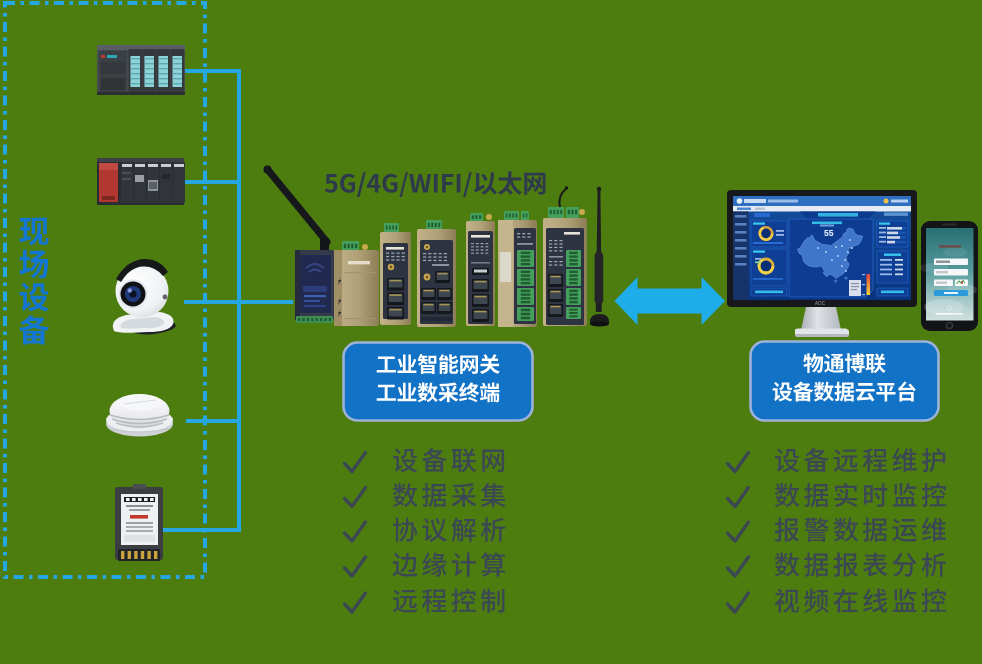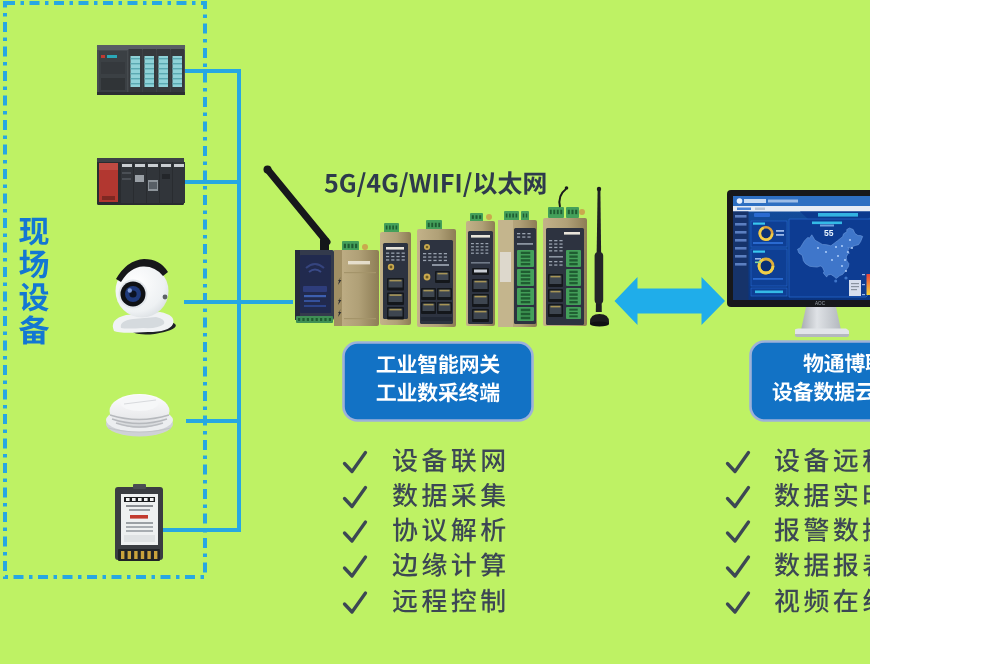--- a/index.html
+++ b/index.html
@@ -1,15 +1,15 @@
 <!DOCTYPE html>
 <html><head><meta charset="utf-8">
 <style>
 html,body{margin:0;padding:0;background:#fff;}
-#cv{position:relative;width:870px;height:664px;background:#bef264;overflow:hidden;font-family:"Liberation Sans", sans-serif;}
+#cv{position:relative;width:982px;height:664px;background:#4d7c0f;overflow:hidden;font-family:"Liberation Sans", sans-serif;}
 </style></head>
 <body>
 <div id="cv">
 <svg width="982" height="664" viewBox="0 0 982 664">
 <defs>
 <linearGradient id="khv" x1="0" y1="0" x2="1" y2="0">
  <stop offset="0" stop-color="#c3b289"></stop>
           <stop offset="0.55" stop-color="#b0a077"></stop>
           <stop offset="1" stop-color="#8d7d55"></stop>
 </linearGradient>

